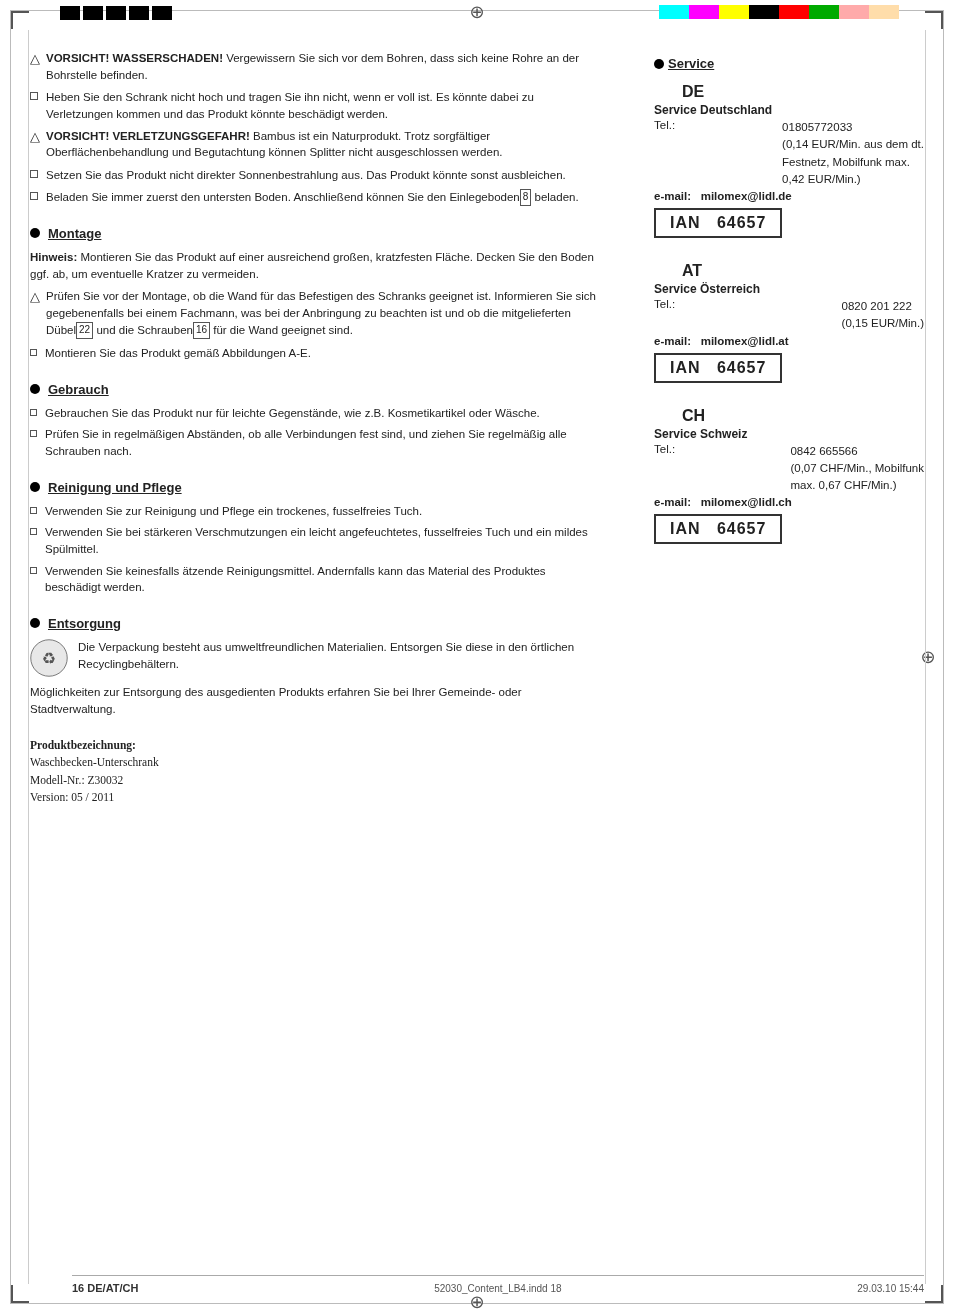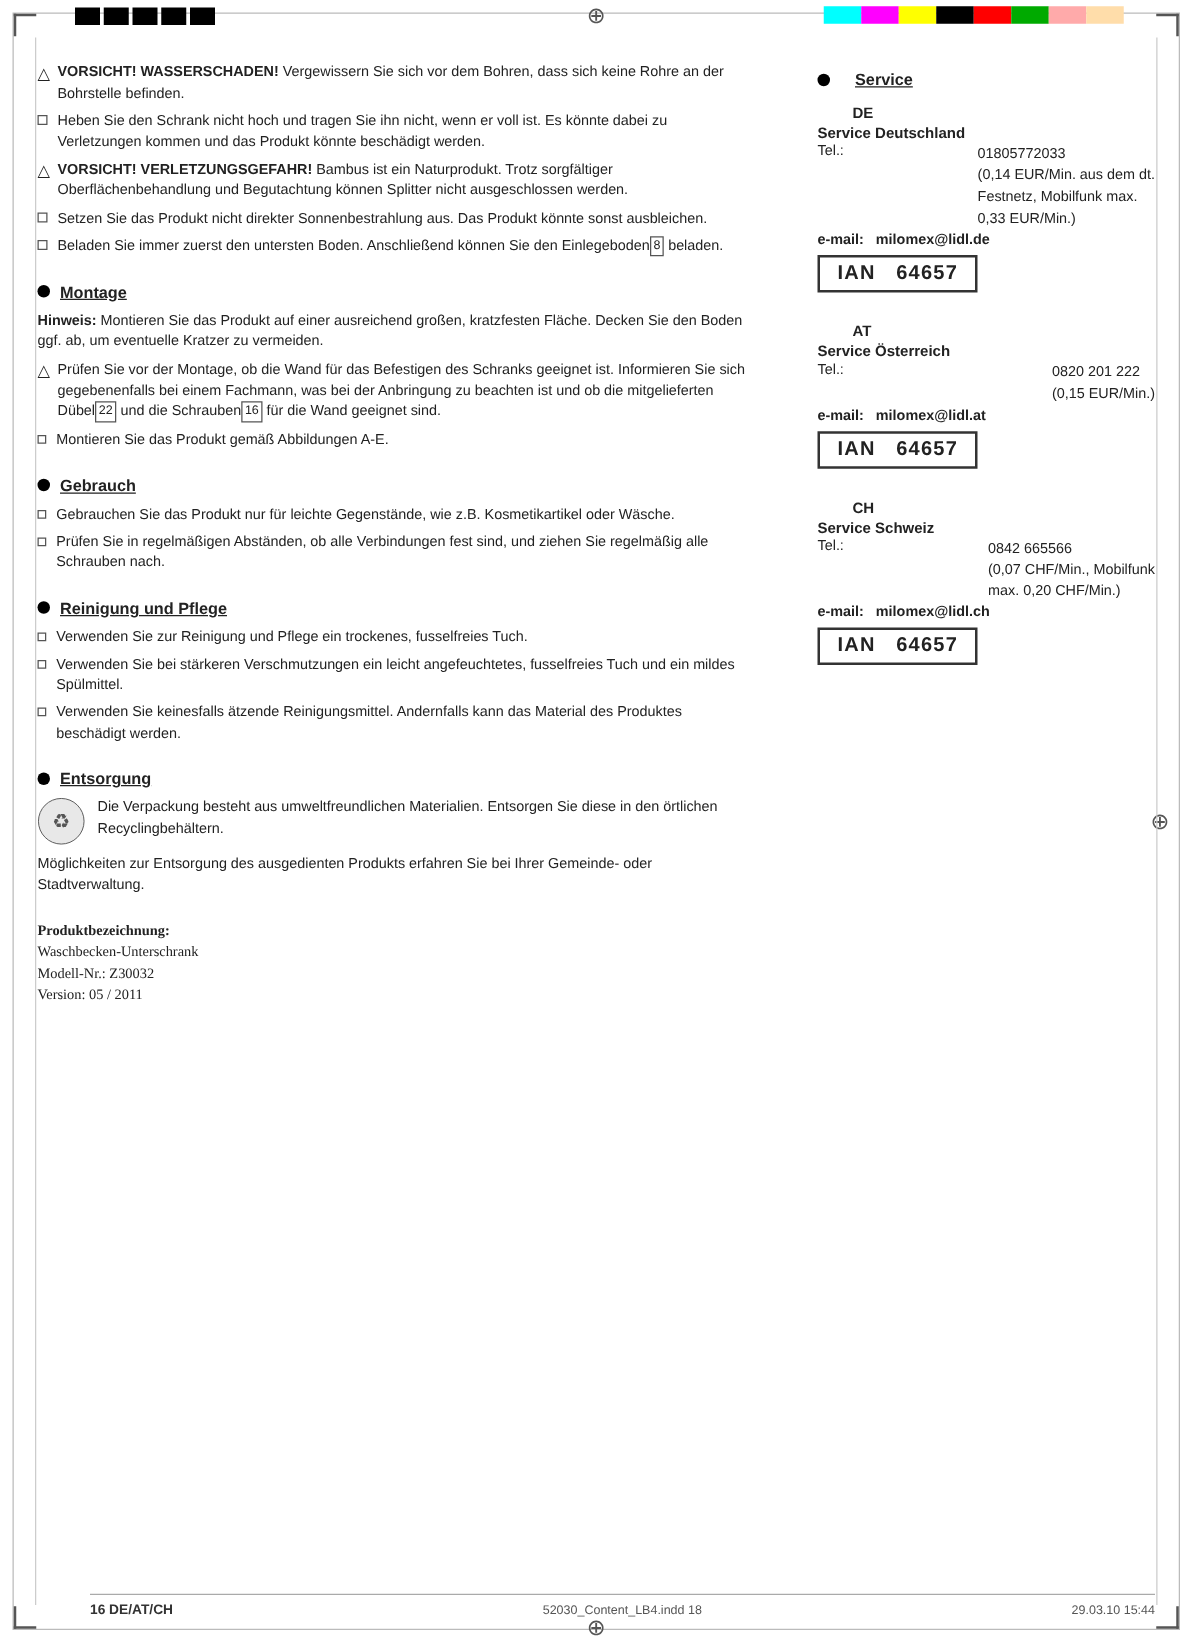--- a/index.html
+++ b/index.html
@@ -193,35 +193,35 @@
       line-height: 1.5;
     }
     .product-info p strong {
       font-weight: bold;
     }
 
     
     .service-heading {
       display: flex;
       align-items: center;
-      gap: 20px;
+      gap: 4px;
       margin-bottom: 12px;
     }
     .service-heading h2 {
       font-size: 13px;
       font-weight: bold;
       text-decoration: underline;
     }
 
     .service-country {
       margin-bottom: 18px;
     }
     .service-country .country-code {
       font-weight: bold;
-      font-size: 12px;
+      font-size: 16px;
       margin-bottom: 2px;
       padding-left: 28px;
     }
     .service-country .service-name {
       font-weight: bold;
       font-size: 12px;
       margin-bottom: 2px;
     }
     .service-country .tel-line {
       font-size: 11.5px;
@@ -492,21 +492,21 @@
 
     <div class="service-country">
       <div class="country-code">DE</div>
       <div class="service-name">Service Deutschland</div>
       <div class="tel-line">
         <span class="tel-label">Tel.:</span>
         <div class="tel-details">
           <div>01805772033</div>
           <div>(0,14 EUR/Min. aus dem dt.</div>
           <div>Festnetz, Mobilfunk max.</div>
-          <div>0,33 EUR/Min.)</div>
+          <div>0,42 EUR/Min.)</div>
         </div>
       </div>
       <div class="email-line">
         <span>e-mail:</span>
         &nbsp;&nbsp;<span>milomex@lidl.de</span>
       </div>
       <div class="ian-box">
         <span class="ian-label">IAN</span>
         &nbsp;
         <span class="ian-number">64657</span>
@@ -535,21 +535,21 @@
     </div>
 
     <div class="service-country">
       <div class="country-code">CH</div>
       <div class="service-name">Service Schweiz</div>
       <div class="tel-line">
         <span class="tel-label">Tel.:</span>
         <div class="tel-details">
           <div>0842 665566</div>
           <div>(0,07 CHF/Min., Mobilfunk</div>
-          <div>max. 0,20 CHF/Min.)</div>
+          <div>max. 0,67 CHF/Min.)</div>
         </div>
       </div>
       <div class="email-line">
         <span>e-mail:</span>
         &nbsp;&nbsp;<span>milomex@lidl.ch</span>
       </div>
       <div class="ian-box">
         <span class="ian-label">IAN</span>
         &nbsp;
         <span class="ian-number">64657</span>

